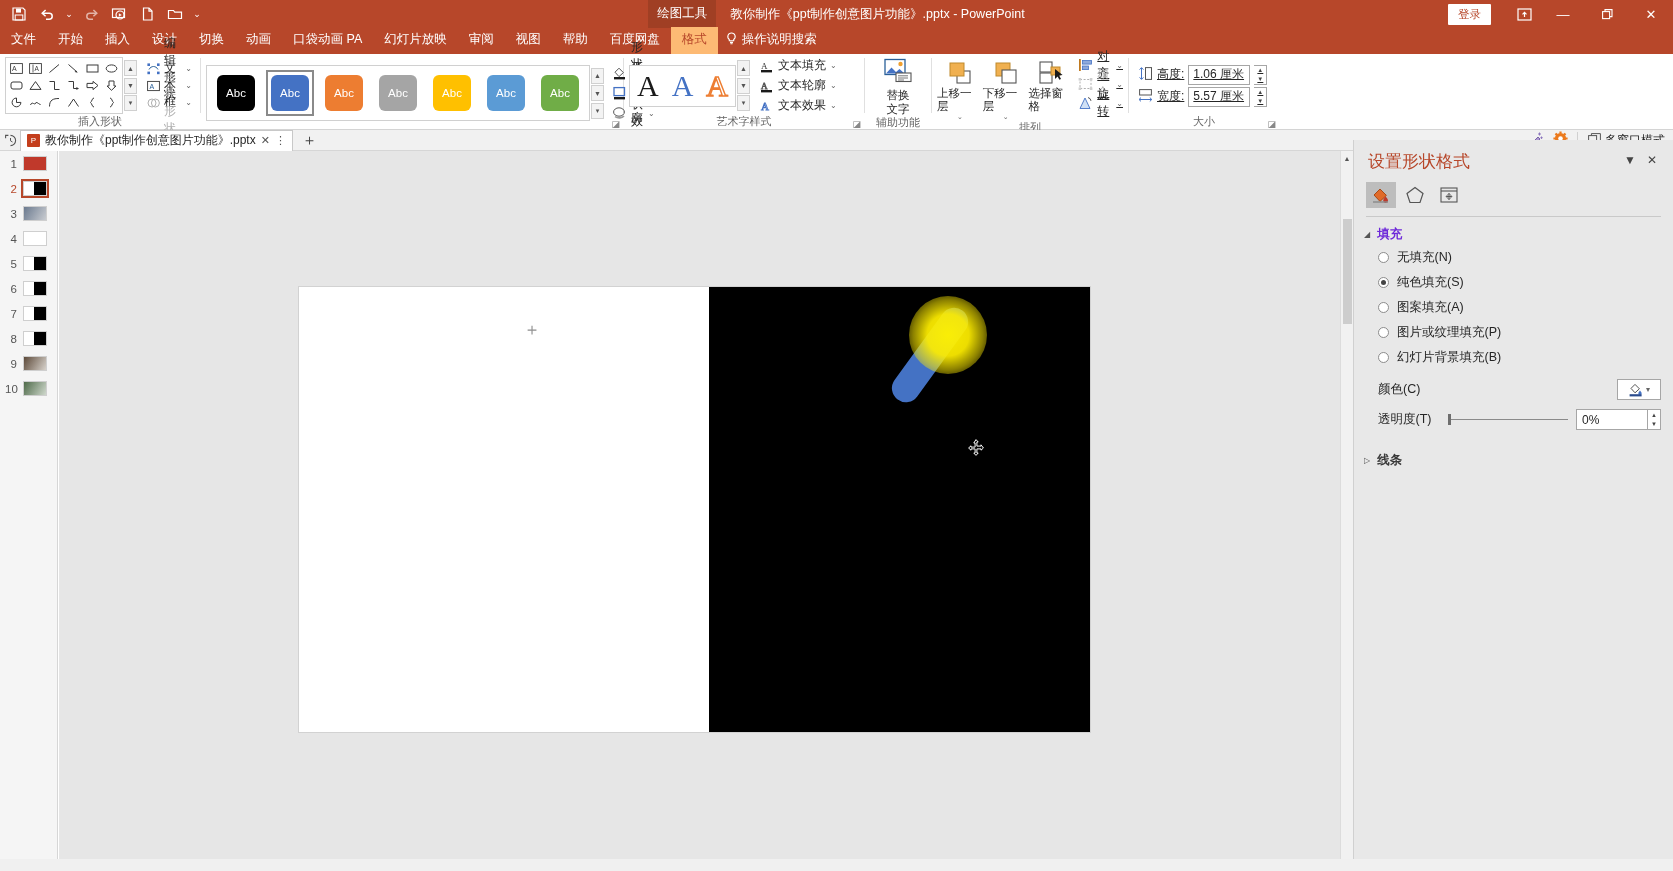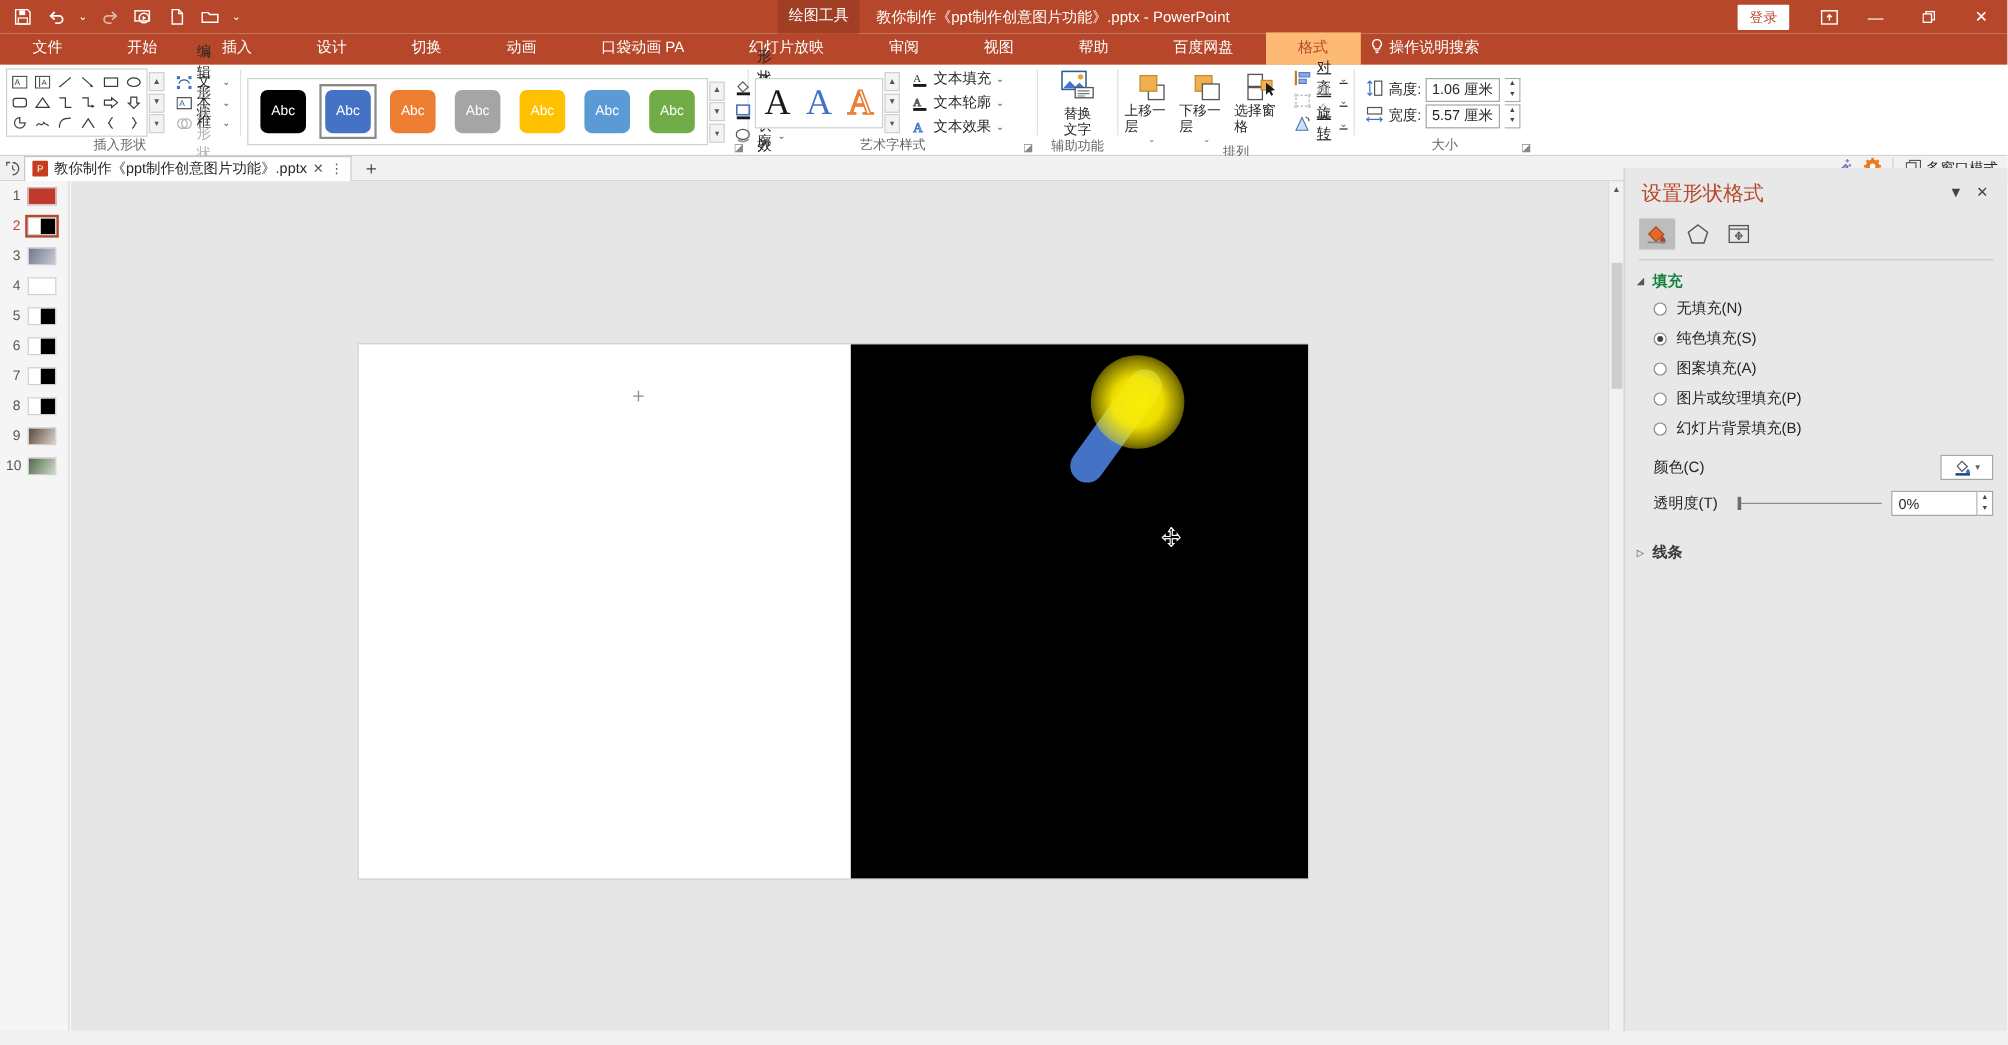--- a/index.html
+++ b/index.html
@@ -41,21 +41,21 @@
   }
   .ribbon-display { width:34px; height:28px; color:#fff; display:flex; align-items:center; justify-content:center; font-size:13px;}
   .wbtn { width:44px; height:28px; color:#fff; display:flex; align-items:center; justify-content:center; font-size:13px; }
 
   
   .tabrow {
     position:absolute; top:28px; left:0; width:1673px; height:26px;
     background:#b7472a; display:flex; align-items:flex-end;
   }
   .tab {
-    color:#fff; font-size:12.5px; padding:4px 27px 6px; white-space:nowrap;
+    color:#fff; font-size:12.5px; padding:4px 11px 6px; white-space:nowrap;
   }
   .tab.active { background:#fdba74; color:#b7472a; }
   .tellme {
     display:flex; align-items:center; gap:5px; color:#fff; font-size:12.5px;
     padding:4px 8px 6px;
   }
   .bulb { font-size:12px; }
   .share-row {
     position:absolute; right:10px; top:30px; color:#fff; font-size:12.5px;
     display:flex; align-items:center; gap:5px;
@@ -117,21 +117,21 @@
   .bigbtn .lbl { font-size:11.5px; line-height:13px; text-align:center; }
 
   
   .arr-btn { width:56px; display:flex; flex-direction:column; align-items:center; padding-top:3px; }
   .arr-ic { height:28px; display:flex; align-items:center; justify-content:center; }
   .arr-lbl { font-size:11.5px; line-height:13px; }
   .arr-car { font-size:7px; color:#666; line-height:8px; }
   .alg-cmds { display:flex; flex-direction:column; gap:1px; margin-left:4px;text-decoration:underline; }
 
   
-  .size-rows { display:flex; flex-direction:column; gap:2px; padding-left:4px; }
+  .size-rows { display:flex; flex-direction:column; gap:2px; padding-left:4px;text-decoration:underline; }
   .size-row { display:flex; align-items:center; gap:4px; font-size:12px; }
   .spin {
     width:62px; height:20px; border:1px solid #a6a6a6; background:#fff;
     display:flex; align-items:center; padding-left:4px; font-size:12px;
   }
   .spin-btns { display:flex; flex-direction:column; width:13px; height:20px;
                border:1px solid #a6a6a6; border-left:none; }
   .spin-btns div { flex:1; display:flex; align-items:center; justify-content:center; font-size:6px; color:#444; background:#fff;}
 
   
@@ -207,21 +207,21 @@
   .pane-hbtn { width:22px; height:20px; display:flex; align-items:center; justify-content:center;
                font-size:12px; color:#444; }
   .pane-tabs { display:flex; gap:18px; padding:7px 0 0 14px; font-size:12.5px; }
   .ptab.active { font-weight:bold; }
   .icontabs { display:flex; gap:4px; padding:9px 0 0 12px; align-items:center; }
   .itab { width:30px; height:26px; display:flex; align-items:center; justify-content:center; }
   .itab.active { background:#bdbdbd; }
   .pane-rule { height:1px; background:#c9c9c9; margin:8px 12px 0 12px; }
   .sect-head { display:flex; align-items:center; gap:7px; padding:9px 0 2px 10px; }
   .tri { font-size:8px; color:#555; }
-  .sect-title { font-size:12.5px; color:#15803d; font-weight:bold; }
+  .sect-title { font-size:12.5px; color:#6d28d9; font-weight:bold; }
   .radio-row { display:flex; align-items:center; gap:8px; padding:4px 0 4px 24px; font-size:12.5px; }
   .radio { width:11px; height:11px; border:1px solid #8c8c8c; border-radius:50%; background:#fff;
            display:flex; align-items:center; justify-content:center; flex:none;}
   .radio .dot { width:5px; height:5px; border-radius:50%; background:#444; }
   .fld-row { display:flex; align-items:center; padding:9px 12px 0 24px; font-size:12.5px; }
   .fld-lbl { width:62px; }
   .colorbtn {
     margin-left:auto; width:44px; height:21px; border:1px solid #a6a6a6; background:#fff;
     display:flex; align-items:center; justify-content:center; gap:2px;
   }

